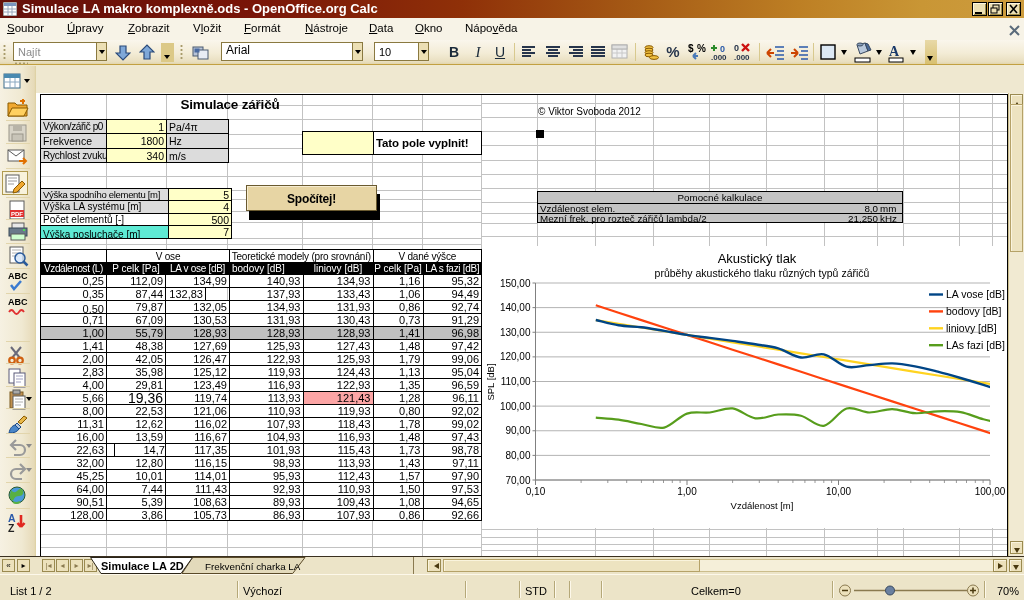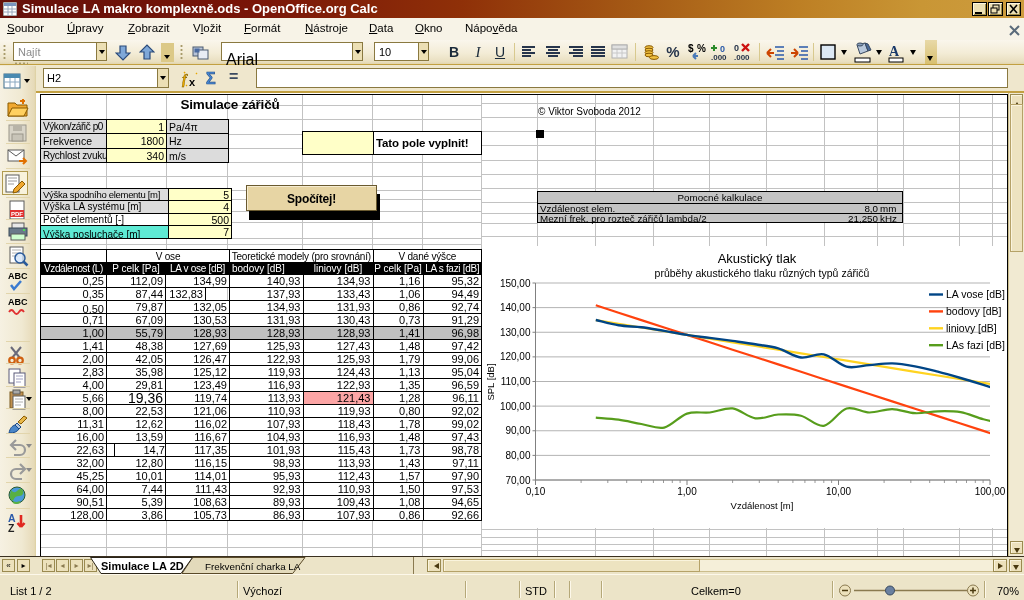--- a/index.html
+++ b/index.html
@@ -103,21 +103,21 @@
  <div class="abs" style="left:161px;top:3px;width:13px;height:19px;background:#dcc987">
         <div style="position:absolute;left:3px;top:12px;border:3px solid transparent;border-top:4px solid #000"></div>
       </div>
  <div class="grip" style="left:180px"></div>
  <svg class="abs" style="left:192px;top:4px" width="18" height="17">
         <rect x="1" y="3" width="10" height="9" fill="#b8c4d8" stroke="#4a5a70"></rect>
         <rect x="6" y="6" width="10" height="9" fill="#e8ecf4" stroke="#4a5a70"></rect>
         <rect x="2.5" y="4.5" width="5" height="4" fill="#4a6aa0"></rect>
       </svg>
  <div class="combo" style="left:221px;width:142px">
-        <span style="position:absolute;left:4px;top:8px;font-size:16px">Arial</span>
+        <span style="position:absolute;left:4px;top:0;font-size:12px">Arial</span>
         <div class="db"></div>
       </div>
  <div class="combo" style="left:374px;width:55px">
         <span style="position:absolute;left:4px;top:3px;font-size:11px">10</span>
         <div class="db"></div>
       </div>
  <div class="ticon" style="left:444px;font-weight:bold;color:#1a2a3a;font-size:14px">B</div>
  <div class="ticon" style="left:468px;font-style:italic;color:#1a2a3a;font-family:'Liberation Serif',serif;font-size:15px">I</div>
  <div class="ticon" style="left:490px;text-decoration:underline;color:#1a2a3a;font-size:14px">U</div>
  <div class="tsep" style="left:514px"></div>
@@ -188,33 +188,20 @@
  <svg class="abs" style="left:886px;top:2px" width="20" height="21" viewBox="0 0 20 21">
         <rect x="3" y="16" width="14" height="4" fill="#fff" stroke="#000"></rect>
         <text x="3" y="14" font-size="14" font-weight="bold" fill="#1a3a6a" font-family="Liberation Serif">A</text>
       </svg>
  <div class="abs" style="left:910px;top:10px;border:3.5px solid transparent;border-top:5px solid #000"></div>
  <div class="abs" style="left:925px;top:0px;width:12px;height:24px;background:linear-gradient(180deg,#e8d9a8,#d8c070)">
         <div style="position:absolute;left:2px;top:16px;border:3.5px solid transparent;border-top:5px solid #000"></div>
       </div>
 </div>
 
-<div id="formulabar">
- <div id="namebox">H2<div class="db" style="position:absolute;right:0;top:0;width:11px;height:100%;background:#ecdfb4;border-left:1px solid #8a7940"></div></div>
- <svg class="abs" style="left:181px;top:4px" width="19" height="18" viewBox="0 0 19 18">
-        <text x="1" y="14" font-size="14" font-style="italic" font-weight="bold" fill="#e8a800" stroke="#7a5a00" stroke-width="0.4" font-family="Liberation Serif">f</text>
-        <text x="8" y="16" font-size="11" font-weight="bold" fill="#000">x</text>
-        <path d="M3 2l1.2 1.2M15 3l1 1M5 16l1-1" stroke="#e8a800" stroke-width="1.4"></path>
-      </svg>
- <svg class="abs" style="left:205px;top:4px" width="17" height="17">
-        <text x="1" y="14" font-size="16" font-weight="bold" fill="#4a8ad4" stroke="#1a4a8a" stroke-width="0.6">Σ</text>
-      </svg>
- <div class="abs" style="left:229px;top:2px;font-size:16px;font-weight:bold;color:#3a4a60">=</div>
- <div id="inputline"></div>
-</div>
 
 <div id="lefttb">
 <div style="position:absolute;left:14px;top:-4px;width:14px;height:3px;background-image:radial-gradient(circle,#a89a6a 1px,transparent 1.2px);background-size:4px 3px"></div>
 <svg style="position:absolute;left:3px;top:5px" width="22" height="22" viewBox="0 0 22 22">
         <rect x="1" y="3" width="16" height="14" fill="#fff" stroke="#3a6a8a"></rect>
         <rect x="1" y="3" width="16" height="4" fill="#4a8ab0"></rect>
         <path d="M1 11h16M7 7v10M12 7v10" stroke="#8aa8c0"></path>
       </svg>
 <div style="position:absolute;left:24px;top:13px;border:3px solid transparent;border-top:4px solid #000"></div>
 <svg style="position:absolute;left:7px;top:31px" width="22" height="22" viewBox="0 0 22 22">

